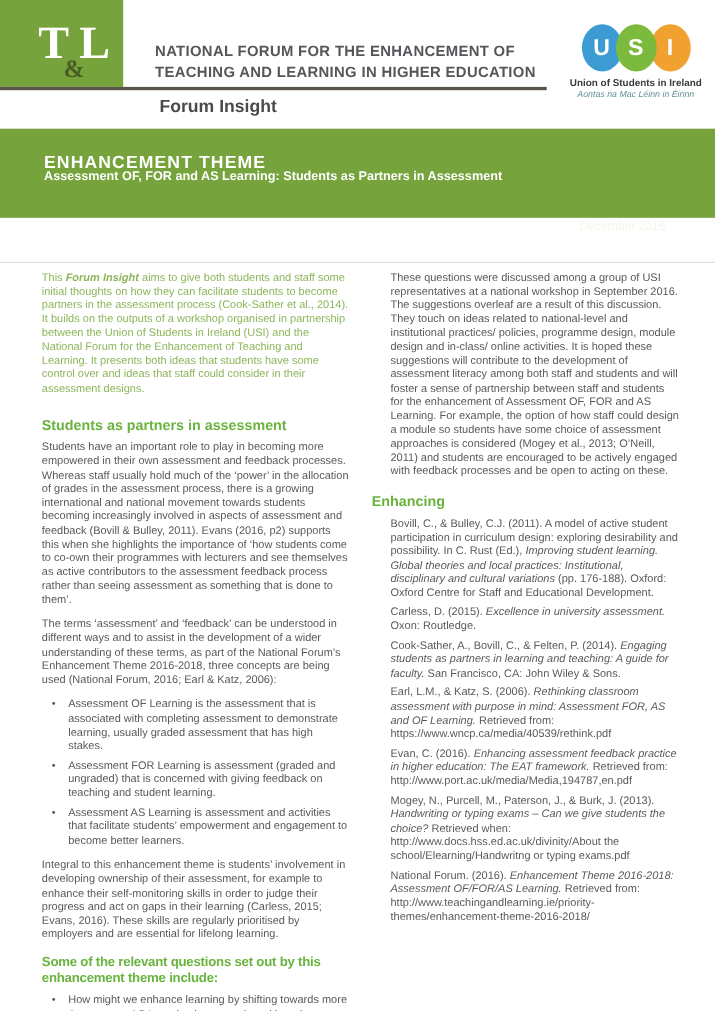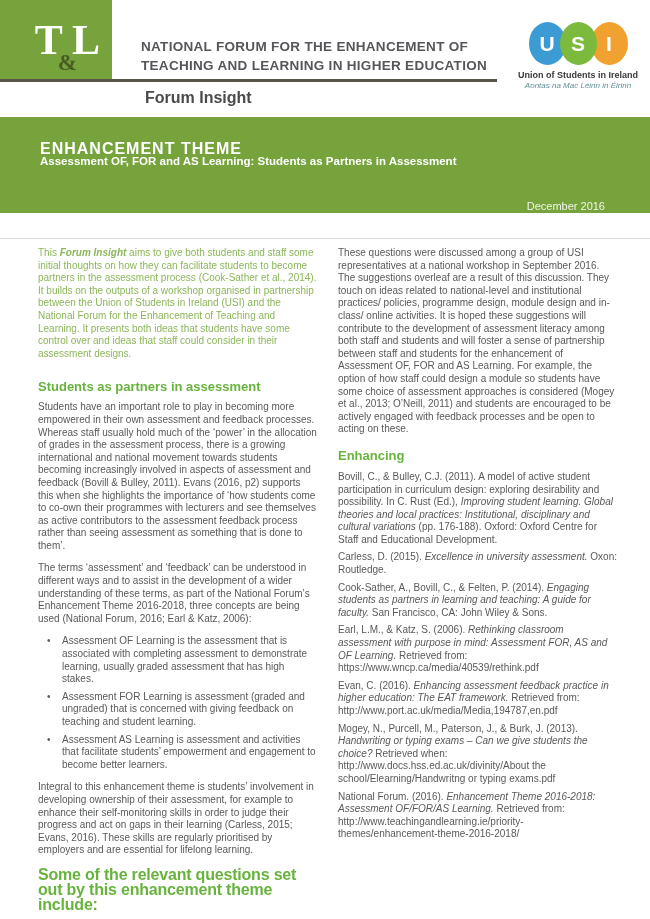--- a/index.html
+++ b/index.html
@@ -35,44 +35,44 @@
     color:#fff; font-weight:bold; font-size:21px; margin:0 -3px;
     font-family:"Liberation Sans", sans-serif;
   }
   .usi-u { background:#3d9bd4; z-index:1; }
   .usi-s { background:#7cba3d; z-index:2; }
   .usi-i { background:#f0a12f; z-index:1; }
   .usi-name { font-size:9px; font-weight:bold; color:#3a3a3c; margin-top:5px; line-height:11px; }
   .usi-irish { font-size:8px; font-style:italic; color:#629097; line-height:10px;text-align:center; }
 
   
-  .banner { position:absolute; left:0; top:117px; width:650px; height:96px; background:#76a33c; }
+  .banner { position:absolute; left:0; top:117px; width:650px; height:81px; background:#76a33c; }
   .banner-title { position:absolute; left:40px; top:23px; font-size:16px; font-weight:bold; letter-spacing:1px; color:#ffffff; }
   .banner-subtitle { position:absolute; left:40px; top:38px; font-size:11.5px; font-weight:bold; color:#ffffff; }
   .banner-date { position:absolute; right:45px; top:83px; font-size:11px; color:#f2f6ea; }
 
   .body-rule { position:absolute; left:0; top:238px; width:650px; height:1px; background:#dcdcdc; }
 
   
   .columns { position:absolute; left:38px; top:247px; width:580px; display:flex; gap:20px; }
   .col { width:280px; font-size:10px; line-height:12.6px; color:#58595b; }
   .col p { margin:0 0 10px 0; }
 
   .intro { color:#8cb65a; margin:0 0 19px 0 !important; }
   .run-bolditalic { font-weight:bold; font-style:italic; }
   .run-italic { font-style:italic; }
 
   .green-heading { color:#68b33e; font-weight:bold; font-size:13px; line-height:15px; margin:0 0 7px 0; }
-  .green-heading.two-line { font-size:16px; letter-spacing:-0.2px; margin-top:3px; }
+  .green-heading.two-line { font-size:12px; letter-spacing:-0.2px; margin-top:3px; }
 
   ul.dots { list-style:none; margin:0 0 10px 0; padding:0; }
   ul.dots li { position:relative; padding-left:24px; margin:0 0 5px 0; }
   ul.dots li::before { content:"\2022"; position:absolute; left:9px; top:0; }
 
-  .refs p { margin:0 0 5px 0; }
+  .refs p { margin:0 0 5px 17px; }
   .references-heading { margin-top:4px; margin-bottom:8px; }
 </style>
 </head>
 <body>
 
 <div class="page">
 
   <div class="tl-logo">
     <span class="tl-t">T</span>
       <span class="tl-amp">&amp;</span>

